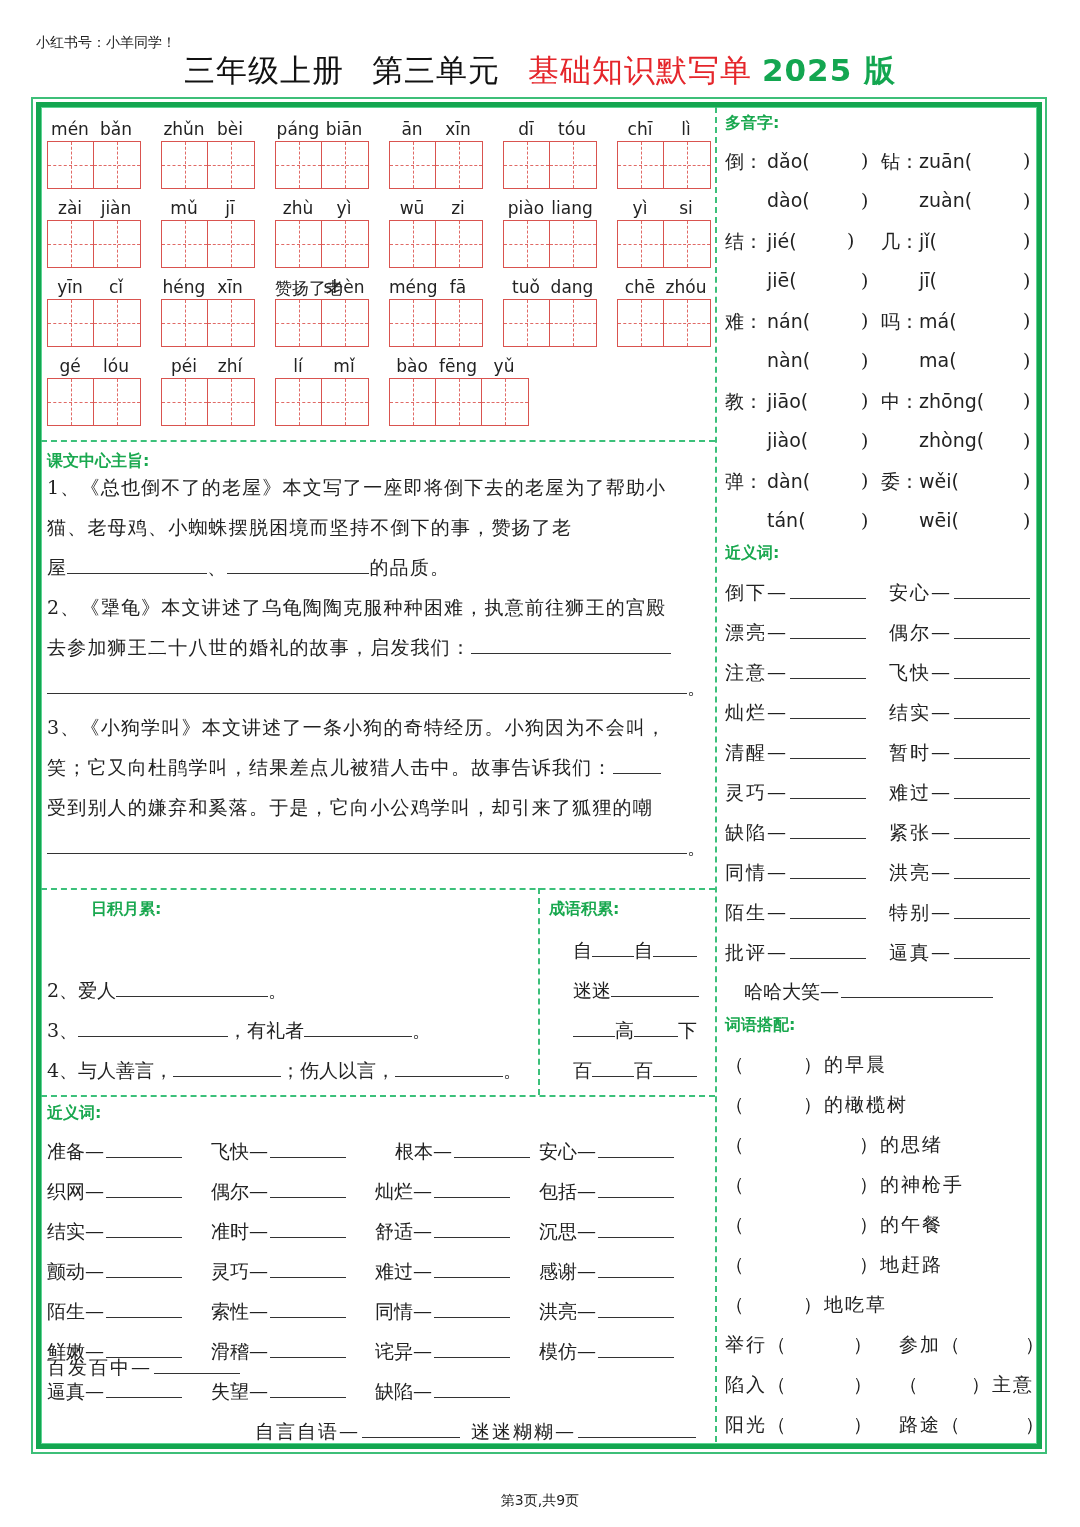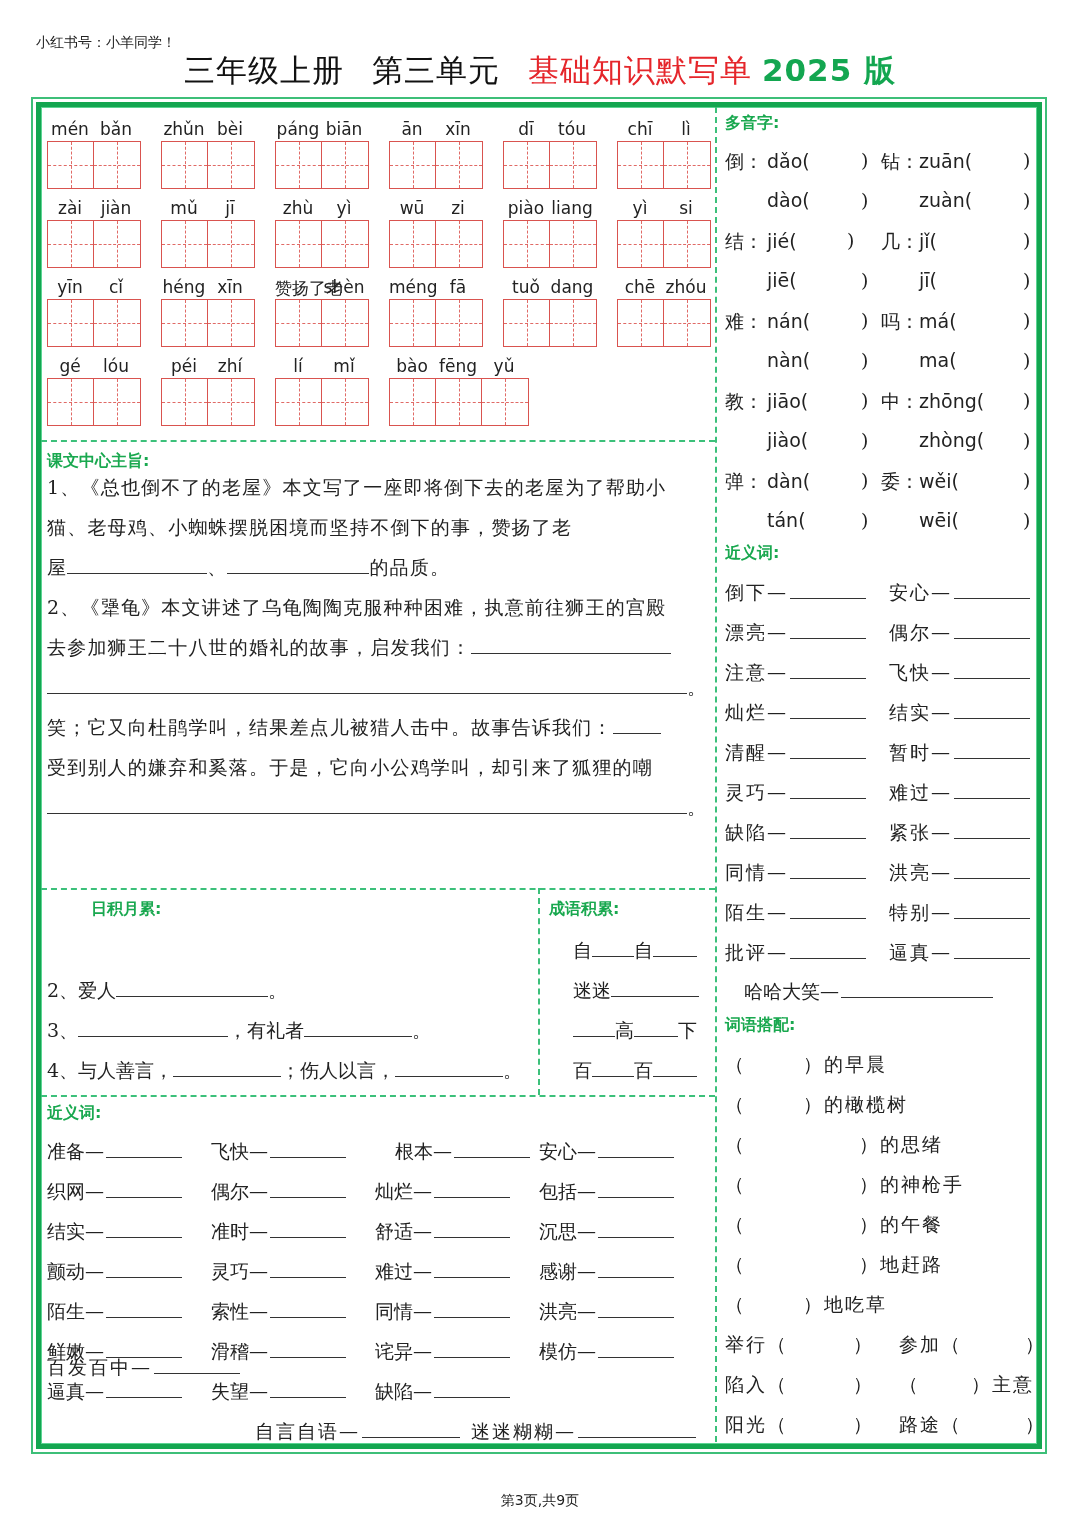--- a/index.html
+++ b/index.html
@@ -288,20 +288,21 @@
     </div>
 
   <div class="sec-title" style="left:14px; top:352px;">课文中心主旨:</div>
   <div class="para" style="left:14px; top:368px; width:670px;">
     <div>1、《总也倒不了的老屋》本文写了一座即将倒下去的老屋为了帮助小</div>
     <div>猫、老母鸡、小蜘蛛摆脱困境而坚持不倒下的事，赞扬了老</div>
     <div><span>屋</span><span class="blank" style="width:140px"></span><span>、</span><span class="blank" style="width:142px"></span><span>的品质。</span></div>
     <div>2、《犟龟》本文讲述了乌龟陶陶克服种种困难，执意前往狮王的宫殿</div>
     <div><span>去参加狮王二十八世的婚礼的故事，启发我们：</span><span class="blank" style="width:200px"></span></div>
     <div><span class="blank" style="width:640px"></span><span>。</span></div>
+    <div>3、《小狗学叫》本文讲述了一条小狗的奇特经历。小狗因为不会叫，</div>
     <div><span>笑；它又向杜鹃学叫，结果差点儿被猎人击中。故事告诉我们：</span><span class="blank" style="width:48px"></span></div>
     <div>受到别人的嫌弃和奚落。于是，它向小公鸡学叫，却引来了狐狸的嘲</div>
     <div><span class="blank" style="width:640px"></span><span>。</span></div>
   </div>
 
   <div class="sec-title" style="left:14px; top:800px;margin-left:44px;">日积月累:</div>
   <div class="line" style="left:14px; top:878px;"><span>2、爱人</span><span class="blank" style="width:152px"></span><span>。</span></div>
   <div class="line" style="left:14px; top:918px;"><span>3、</span><span class="blank" style="width:150px"></span><span>，有礼者</span><span class="blank" style="width:108px"></span><span>。</span></div>
   <div class="line" style="left:14px; top:958px;"><span>4、与人善言，</span><span class="blank" style="width:108px"></span><span>；伤人以言，</span><span class="blank" style="width:108px"></span><span>。</span></div>
 

